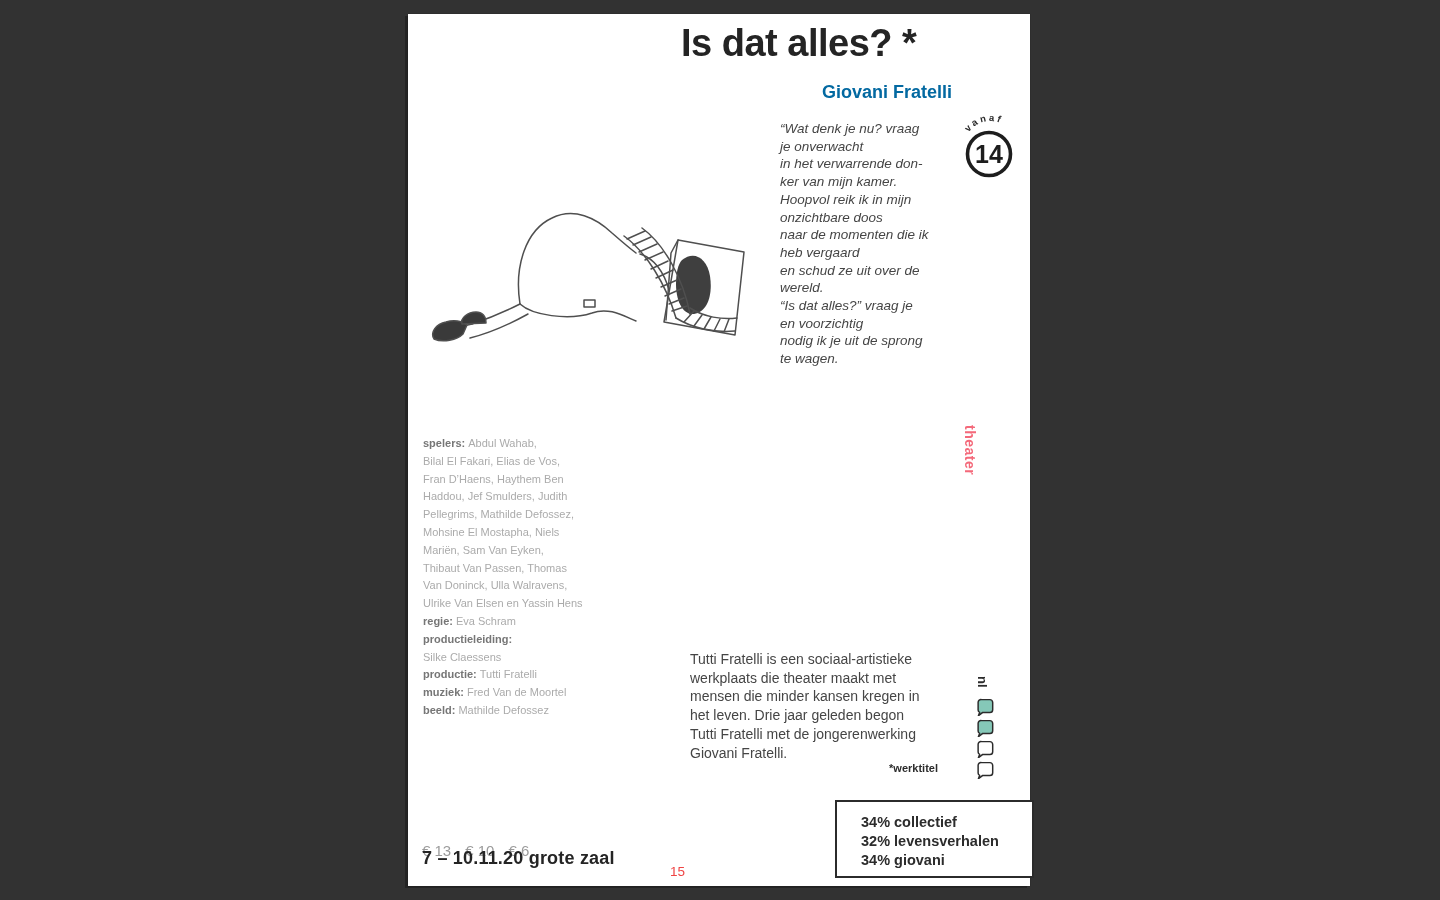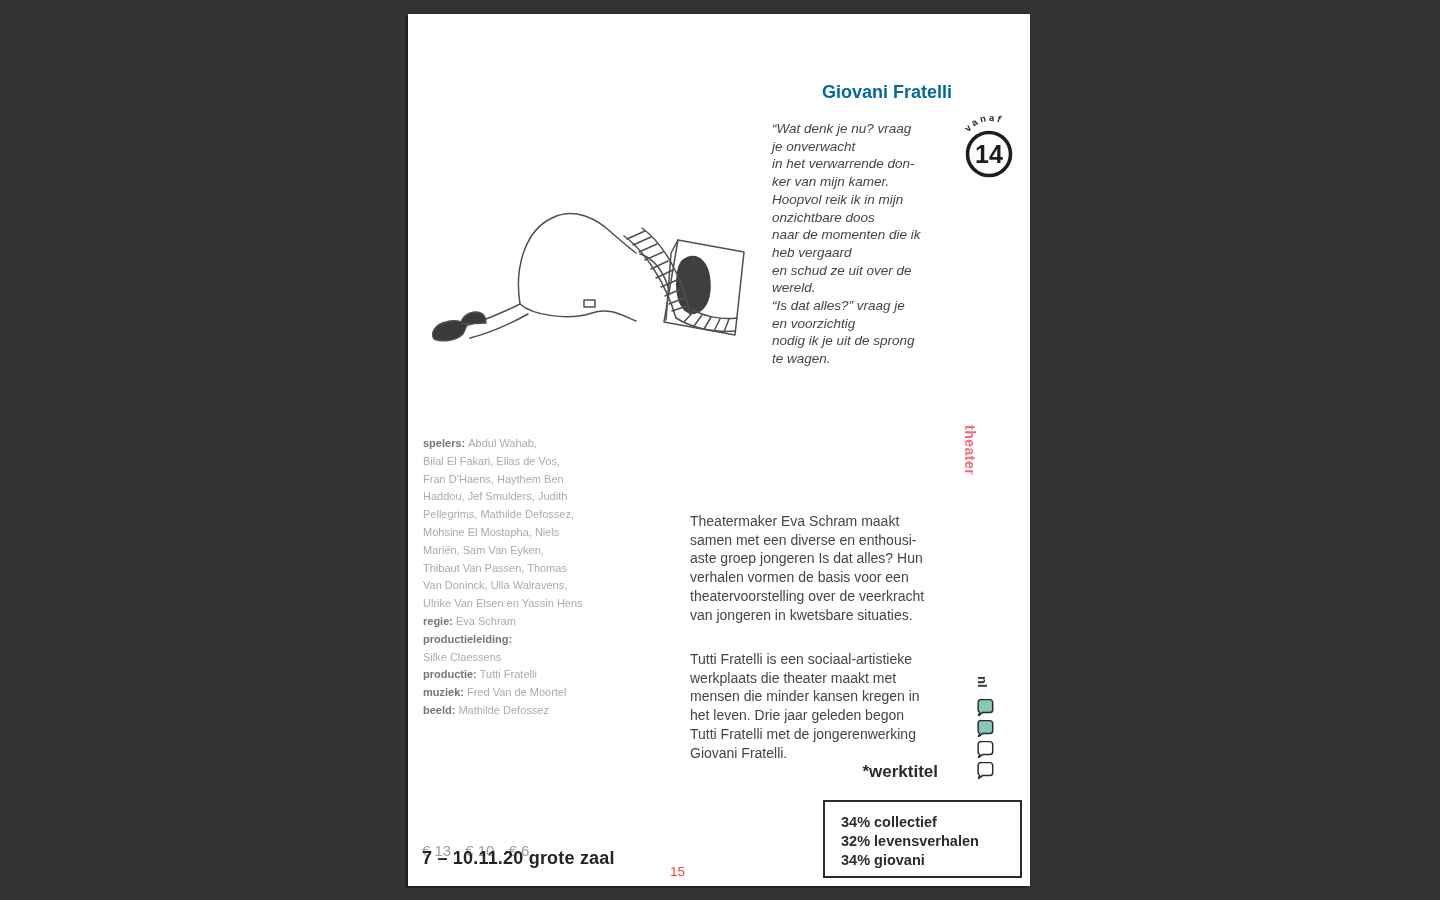--- a/index.html
+++ b/index.html
@@ -12,30 +12,30 @@
   .title { position:absolute; left:273px; top:8px; width:300px;
     font-size:38px; font-weight:bold; color:#242424; letter-spacing:-0.5px; }
   .subtitle { position:absolute; left:414px; top:68px; width:170px;
     font-size:18px; font-weight:bold; color:#0369a1; }
 
   .badge { position:absolute; left:548px; top:92px; }
   .badge text { font-family:"Liberation Sans", sans-serif; }
 
   .poem { font-style:italic; color:#454545; font-size:13.5px; line-height:17.7px;
     white-space:pre-line; position:absolute; }
-  .poem-1 { left:364px; top:106px; width:180px; }
+  .poem-1 { left:372px; top:106px; width:180px; }
   .poem-2 { left:282px; top:357px; width:260px; }
 
   .para { position:absolute; left:282px; width:254px; color:#454545;
     font-size:14px; line-height:18.7px; white-space:pre-line; }
   .para-1 { top:498px; }
   .para-2 { top:623px;margin-top:13px; }
 
   .werktitel { position:absolute; left:282px; top:748px; width:248px;
-    text-align:right; font-size:17px; font-weight:bold; color:#2c2c2c; }
+    text-align:right; font-size:11px; font-weight:bold; color:#2c2c2c; }
 
   .credits { position:absolute; left:15px; top:421px; width:190px;
     font-size:11px; line-height:17.8px; color:#ababab; }
   .credit-label { color:#767676; font-weight:bold; margin-right:3px; }
 
   .genre-vert { position:absolute; left:570px; top:411px;
     transform:rotate(90deg); transform-origin:0 0;
     font-size:14px; font-weight:bold; color:#f4697a; letter-spacing:0.5px; }
   .lang-vert { position:absolute; left:582px; top:662px;
     transform:rotate(90deg); transform-origin:0 0;
@@ -48,30 +48,31 @@
   .bubble.filled .bubble-path { fill:#85c8b8; }
 
   .illustration { position:absolute; left:18px; top:182px; }
 
   .prices { position:absolute; left:14px; top:810px; font-size:15px; color:#9b9b9b;margin-top:18px; }
   .price { margin-right:14px; }
   .date-venue { position:absolute; left:14px; top:834px; font-size:18px;
     font-weight:bold; color:#242424; letter-spacing:0.2px; }
   .page-number { position:absolute; left:262px; top:850px; font-size:13.5px; color:#ef4444; }
 
-  .stats-box { position:absolute; left:415px; top:786px; width:199px; height:78px;
-    border:2px solid #2b2b2b; background:#fff; padding:11px 0 0 16px; }
+  .stats-box { position:absolute; left:427px; top:786px; width:199px; height:78px;
+    border:2px solid #2b2b2b; background:#fff; padding:11px 0 0 24px; }
   .stats-line { font-size:14.5px; font-weight:bold; color:#2c2c2c; line-height:19px; }
 </style>
 </head>
 <body>
 
 <div class="stage">
   <div class="page">
 
+    <div class="title">Is dat alles? *</div>
     <div class="subtitle">Giovani Fratelli</div>
 
     <div class="badge">
       <svg width="66" height="74" viewBox="0 0 66 74">
         <defs>
             <path id="arcpath" d="M10,32 A26,26 0 0 1 58,30"></path>
           </defs>
         <text font-size="9.5" font-weight="bold" fill="#2b2b2b" letter-spacing="2.5">
           <textPath href="#arcpath" startOffset="10%">vanaf</textPath>
         </text>
@@ -131,26 +132,20 @@
 onzichtbare doos
 naar de momenten die ik
 heb vergaard
 en schud ze uit over de
 wereld.
 “Is dat alles?” vraag je
 en voorzichtig
 nodig ik je uit de sprong
 te wagen.</div>
 
-    <div class="para para-1">Theatermaker Eva Schram maakt
-samen met een diverse en enthousi-
-aste groep jongeren Is dat alles? Hun
-verhalen vormen de basis voor een
-theatervoorstelling over de veerkracht
-van jongeren in kwetsbare situaties.</div>
     <div class="para para-2">Tutti Fratelli is een sociaal-artistieke
 werkplaats die theater maakt met
 mensen die minder kansen kregen in
 het leven. Drie jaar geleden begon
 Tutti Fratelli met de jongerenwerking
 Giovani Fratelli.</div>
 
     <div class="werktitel">*werktitel</div>
 
     <div class="credits">

